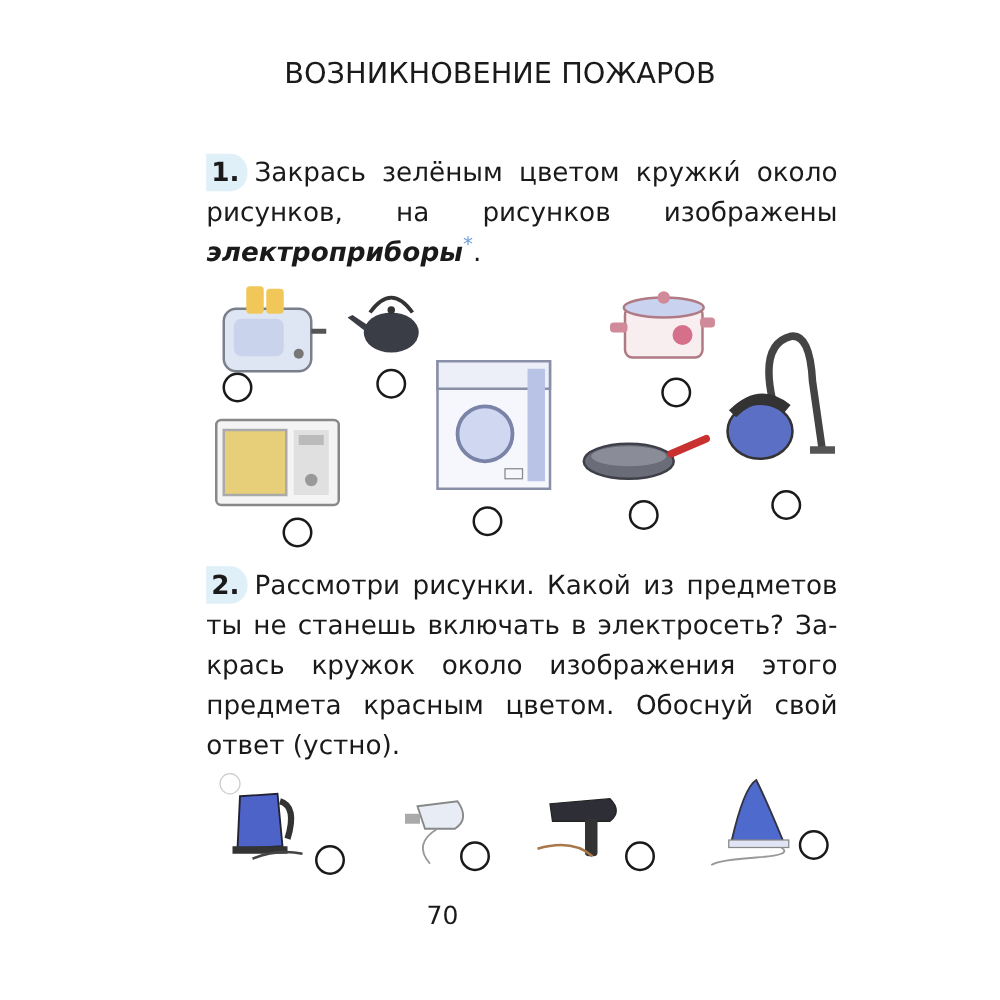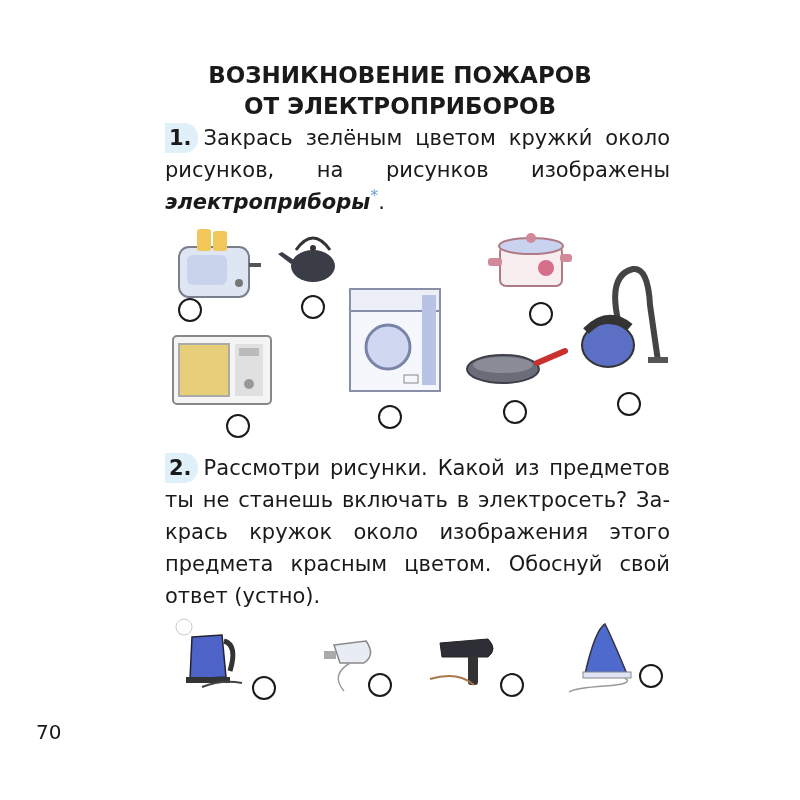--- a/index.html
+++ b/index.html
@@ -1,39 +1,38 @@
 <!DOCTYPE html>
 <html><head>
 <meta charset="utf-8">
 <style>
   html, body { margin: 0; padding: 0; background: #ffffff; }
   body { width: 800px; height: 800px; position: relative; overflow: hidden;
          font-family: "DejaVu Sans", sans-serif; color: #1a1a1a; }
-  .title { position: absolute; left: 0; width: 800px; top: 60px; text-align: center;
-           font-weight: bold; font-size: 23px; line-height: 31px; letter-spacing: 0px; }
+  .title { position: absolute; left: 0; width: 800px; top: 44px; text-align: center;
+           font-weight: normal; font-size: 23px; line-height: 31px; letter-spacing: 0px; }
   .task { position: absolute; left: 165px; width: 505px; font-size: 21px; line-height: 32px;
           text-align: justify; }
   .task-1 { top: 122px; }
   .task-2 { top: 452px; }
   .num { display: inline-block; background: #dff0f9; border-radius: 0 14px 14px 0;
          padding: 0 6px 0 4px; font-weight: bold; margin-right: 6px; line-height: 30px; }
   .em { font-weight: bold; font-style: italic; }
   .ast { color: #6a9fd6; font-size: 16px; vertical-align: super; line-height: 0; }
   .circle { position: absolute; width: 24px; height: 24px; border: 2px solid #1a1a1a;
             border-radius: 50%; box-sizing: border-box; background: #fff; }
   .pic { position: absolute; }
-  .pagenum { position: absolute; top: 720px; left: 0; width: 708px; text-align: left;
-             font-size: 20px; margin-left: 36px; }
+  .pagenum { position: absolute; top: 720px; left: 0; width: 708px; text-align: center;
+             font-size: 20px; }
 </style>
 </head>
 <body>
 
 <div class="title">
   <div>ВОЗНИКНОВЕНИЕ ПОЖАРОВ</div>
-  <div>ОТ ЭЛЕКТРОПРИБОРОВ</div>
 </div>
 
 <div class="task task-1">
   <span class="num">1.</span><span>Закрась зелёным цветом кружки́ около рисунков, на рисунков изображены </span><span class="em">электро­приборы</span><span class="ast">*</span><span>.</span>
 </div>
 
 <svg class="pic" style="left:175px;top:225px" width="90" height="80">
   <rect x="4" y="22" width="70" height="50" rx="10" fill="#dfe6f3" stroke="#7a7f8c" stroke-width="2"></rect>
   <rect x="12" y="30" width="40" height="30" rx="6" fill="#c9d3ec"></rect>
   <rect x="22" y="4" width="14" height="22" rx="3" fill="#f1c75a"></rect>

